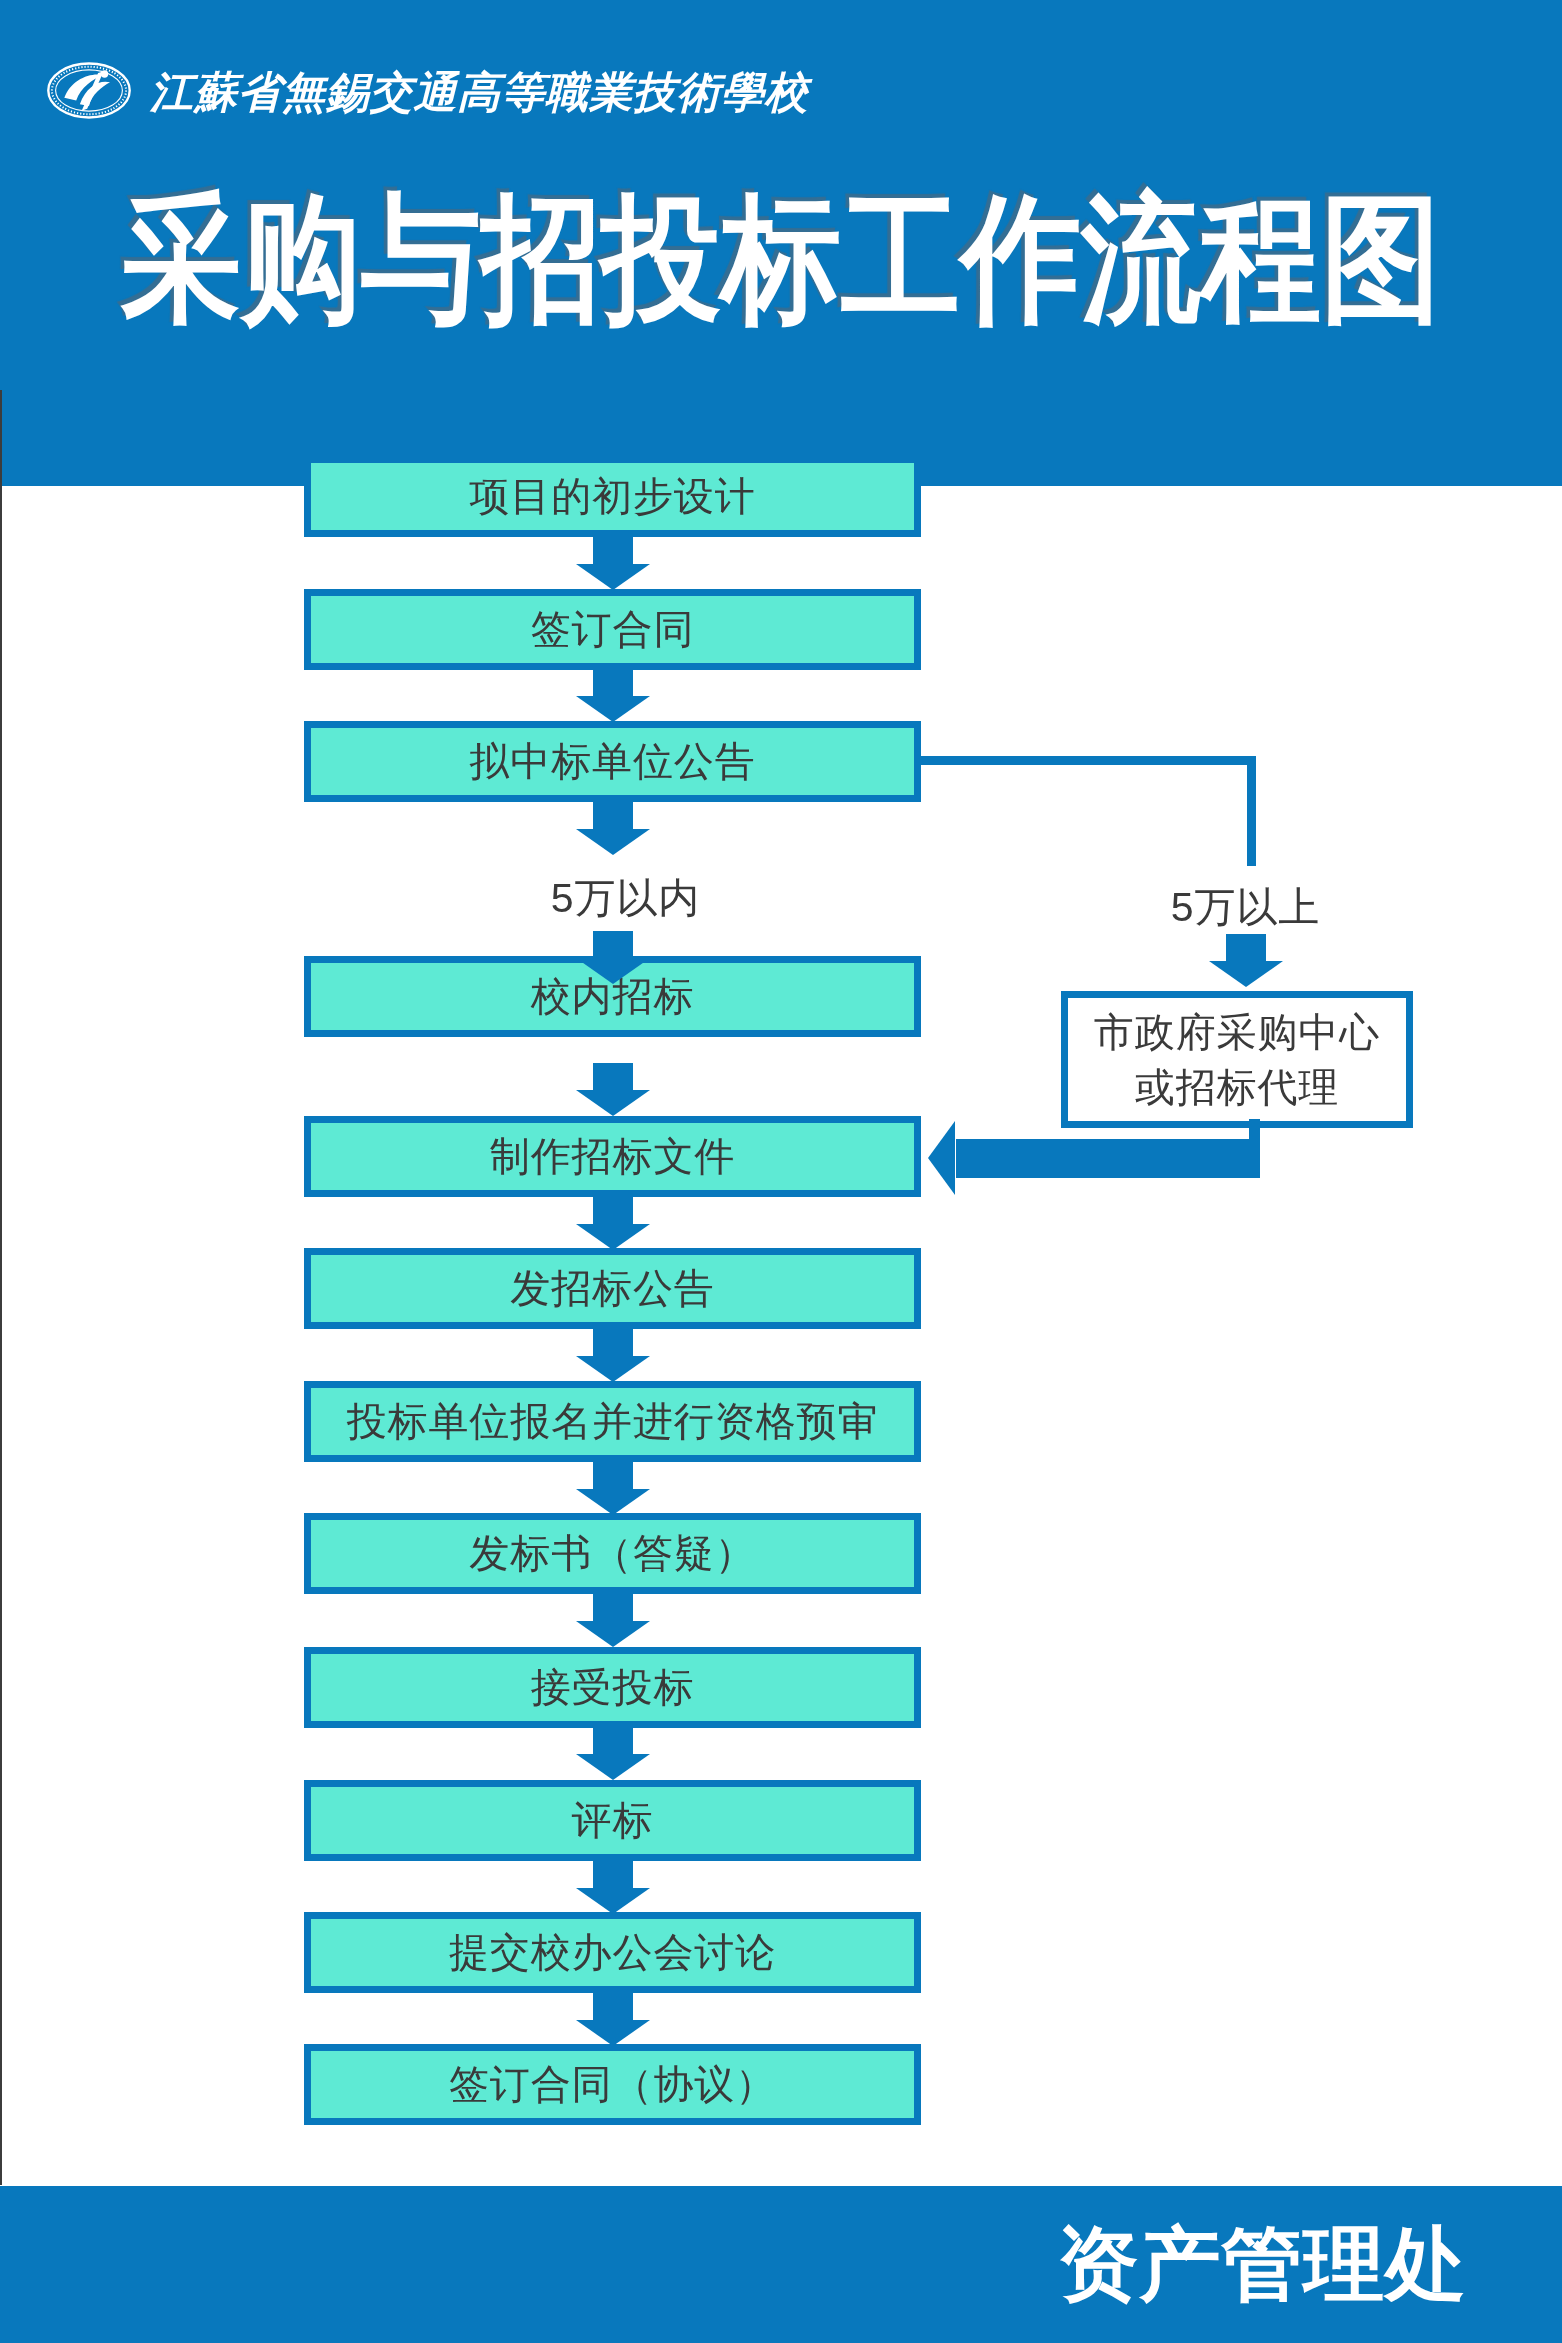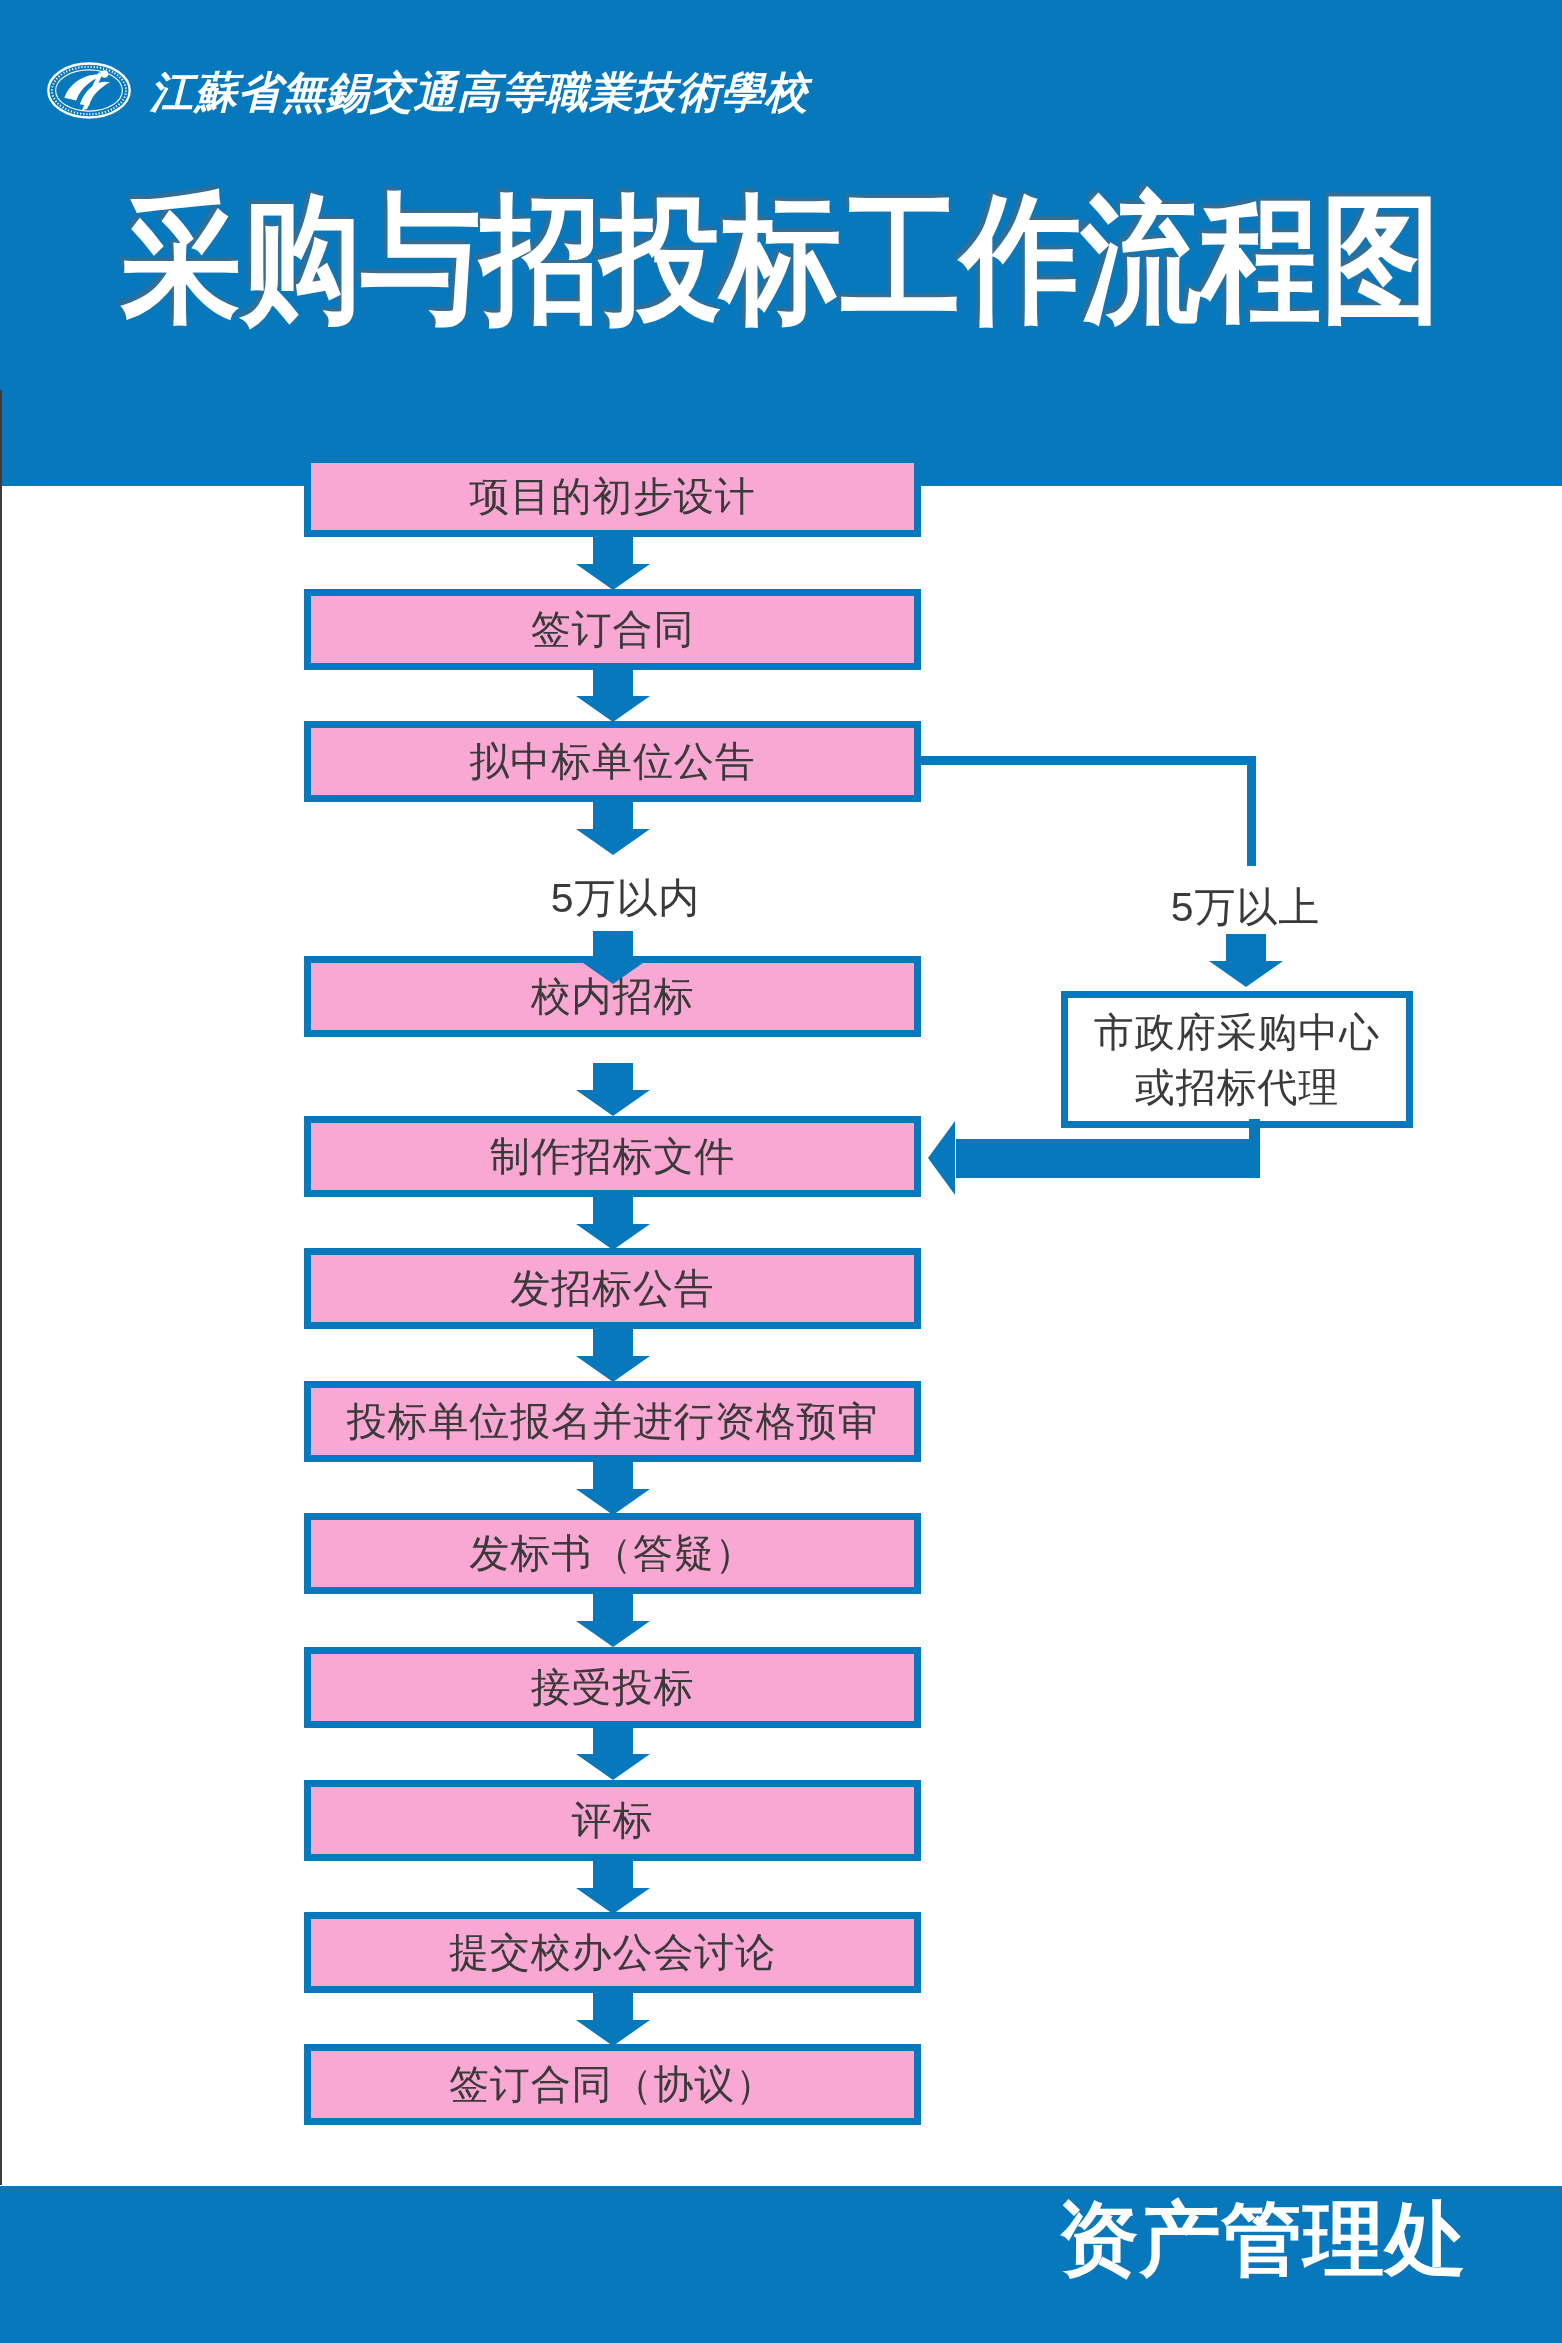--- a/index.html
+++ b/index.html
@@ -28,21 +28,21 @@
     font-family:"Liberation Serif", serif;
     font-weight:900;font-size:120px;line-height:1;
     white-space:nowrap;
     transform:scaleY(1.16);transform-origin:center top;
     text-shadow:-3.7px -3.7px 0.9px rgba(95,100,108,0.5);
   }
   
   .edge-line{position:absolute;left:0;top:390px;width:1.8px;height:1795px;background:#3c3c3c;}
   .box{
     position:absolute;left:304px;width:617px;height:81px;
-    box-sizing:border-box;border:7.3px solid #0878BD;background:#f9a8d4;
+    box-sizing:border-box;border:7.3px solid #0878BD;background:#5eead4;
     display:flex;align-items:center;justify-content:center;
     color:#3a3a3a;font-size:40px;font-weight:500;letter-spacing:0.9px;
     white-space:nowrap;
   }
   .agency-box{
     position:absolute;left:1061px;top:985px;width:352px;height:137px;
     box-sizing:border-box;border:7.3px solid #0878BD;background:#ffffff;
     display:flex;flex-direction:column;align-items:center;justify-content:center;
     color:#3a3a3a;font-size:40px;font-weight:500;letter-spacing:0.9px;
     line-height:55px;white-space:nowrap;margin-top:6px;
@@ -70,21 +70,21 @@
   .ret-v{position:absolute;left:1249px;top:1119px;width:11px;height:40px;background:#0878BD;}
   .ret-shaft{position:absolute;left:956px;top:1139px;width:304px;height:39px;background:#0878BD;}
   .ret-head{
     position:absolute;left:928px;top:1121px;width:0;height:0;
     border-top:37px solid transparent;border-bottom:37px solid transparent;
     border-right:27.5px solid #0878BD;
   }
   
   .footer-band{
     position:absolute;left:0;top:2186px;width:1563px;height:158px;
-    background:#0878BD;display:flex;justify-content:flex-end;
+    background:#0878BD;display:flex;align-items:center;justify-content:flex-end;
   }
   .department{
     color:#ffffff;font-size:81px;font-weight:bold;
     font-family:"Liberation Serif", serif;
     letter-spacing:0.9px;padding-right:96px;white-space:nowrap;
   }
 </style>
 </head>
 <body>
 

